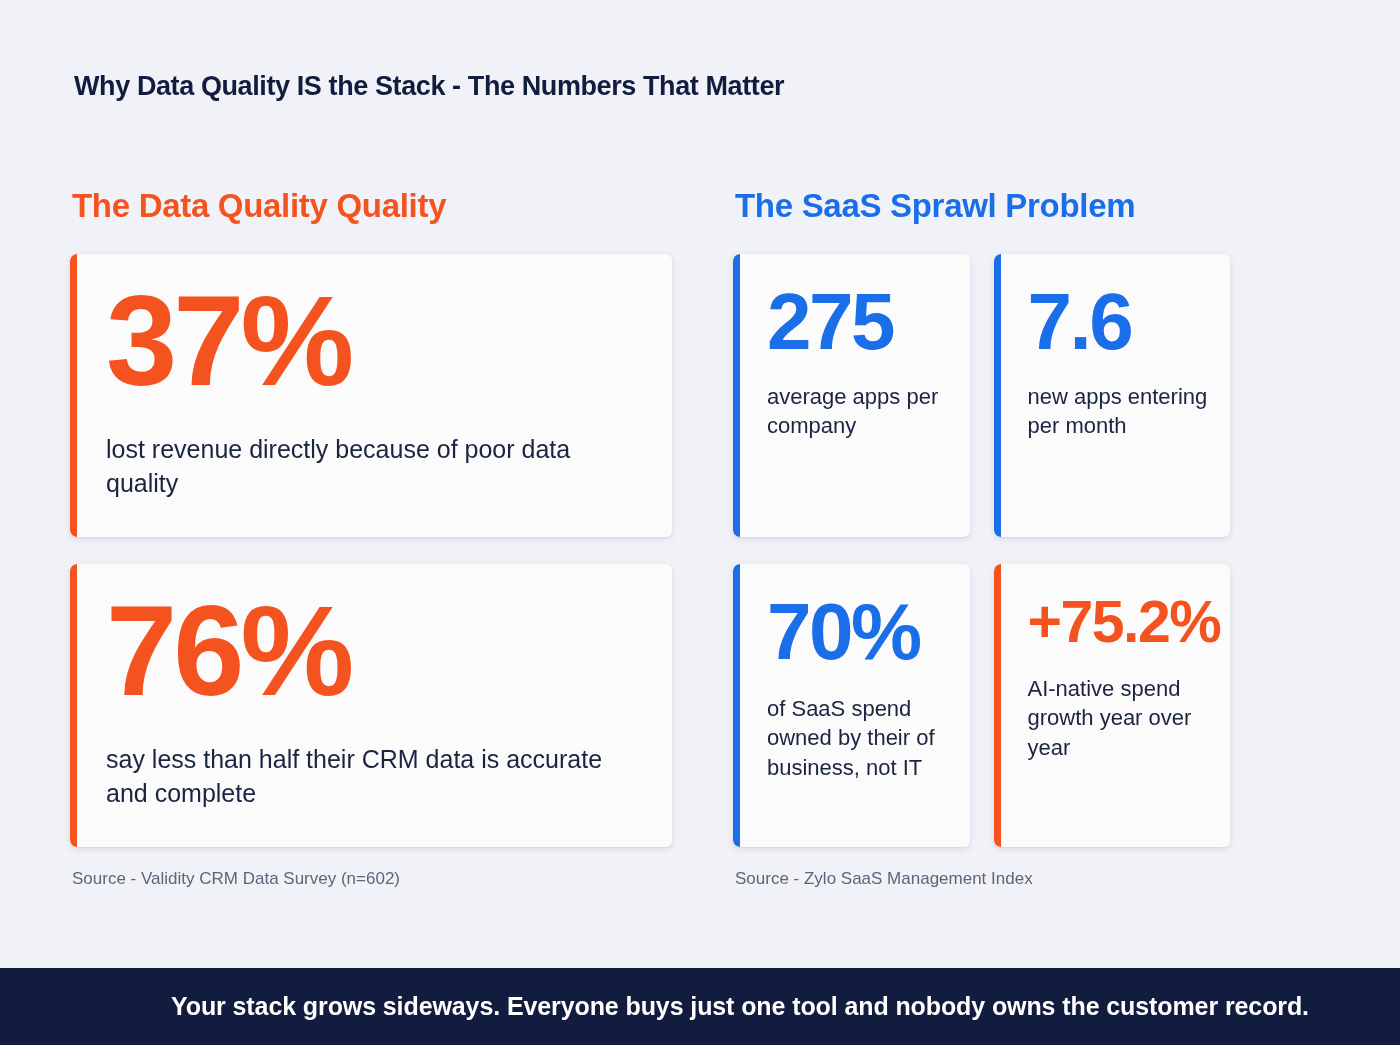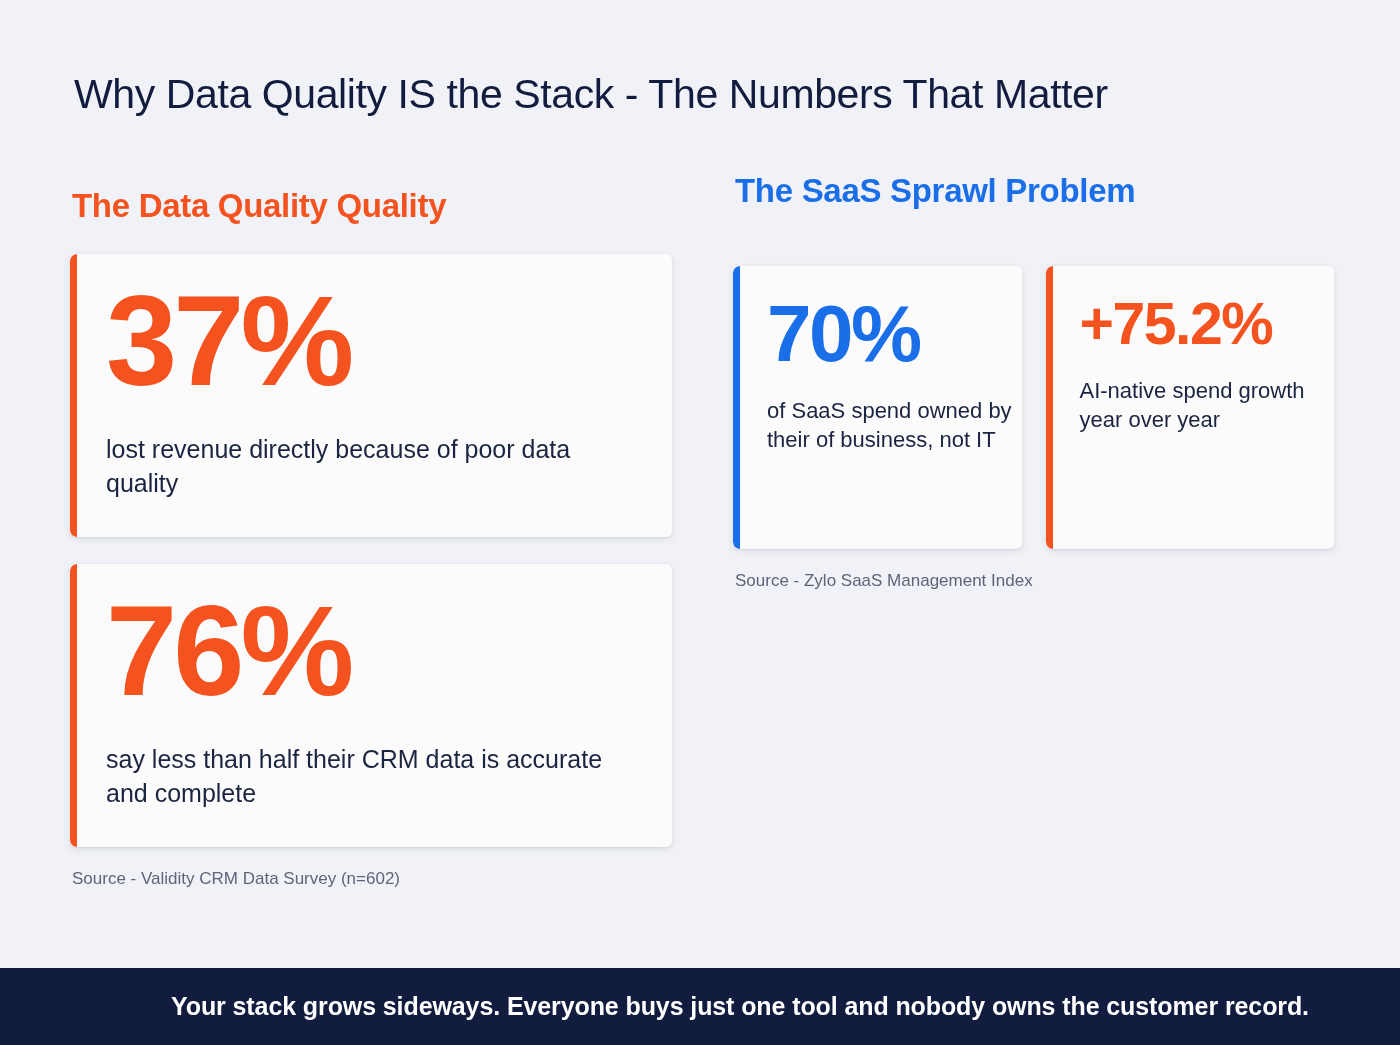--- a/index.html
+++ b/index.html
@@ -20,40 +20,40 @@
     height: 1045px;
     box-sizing: border-box;
   }
 
   
   .title {
     position: absolute;
     left: 74px;
     top: 70px;
     width: 1260px;
-    font-size: 41px;
-    font-weight: normal;
+    font-size: 27px;
+    font-weight: bold;
     color: #121c3e;
     letter-spacing: -0.4px;
     line-height: 1.2;
     white-space: nowrap;
   }
 
   
   .col-left {
     position: absolute;
     left: 70px;
     top: 186px;
     width: 602px;
   }
   .col-right {
     position: absolute;
     left: 733px;
-    top: 171px;
-    width: 601px;
+    top: 186px;
+    width: 497px;
   }
 
   .col-heading {
     font-size: 33px;
     font-weight: bold;
     letter-spacing: -0.3px;
     line-height: 1.2;
     margin: 0 0 0 2px;
     white-space: nowrap;
   }
@@ -196,20 +196,34 @@
 
     <div class="source">Source - Validity CRM Data Survey (n=602)</div>
   </div>
 
   <div class="col-right">
 
     <div class="col-heading blue">The SaaS Sprawl Problem</div>
 
     <div style="height:28px"></div>
 
+    <div class="right-row">
+
+      <div class="card card-right">
+        <span class="accent blue"></span>
+        <div class="stat-number blue">275</div>
+        <div class="stat-caption">average apps per company</div>
+      </div>
+
+      <div class="card card-right">
+        <span class="accent blue"></span>
+        <div class="stat-number blue">7.6</div>
+        <div class="stat-caption">new apps entering per month</div>
+      </div>
+    </div>
 
     <div class="gap-right"></div>
 
     <div class="right-row">
 
       <div class="card card-right tall-caption">
         <span class="accent blue"></span>
         <div class="stat-number blue">70%</div>
         <div class="stat-caption">of SaaS spend owned by their of business, not IT</div>
       </div>

